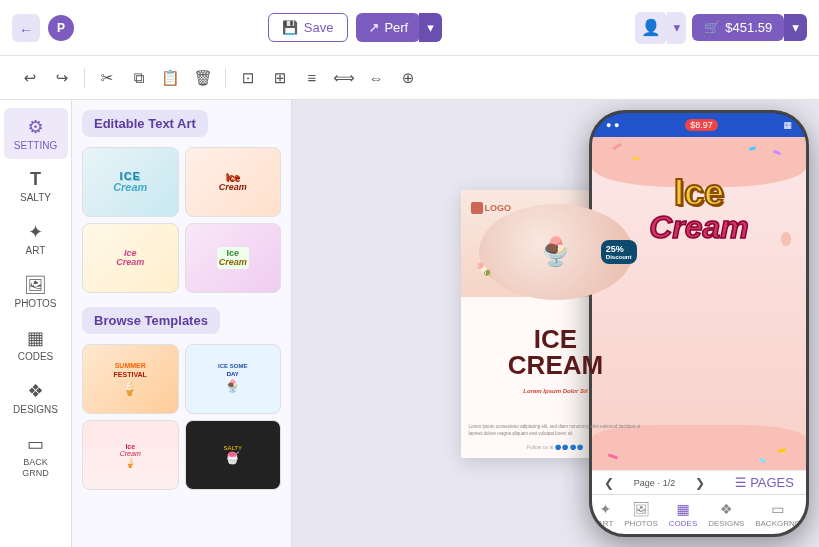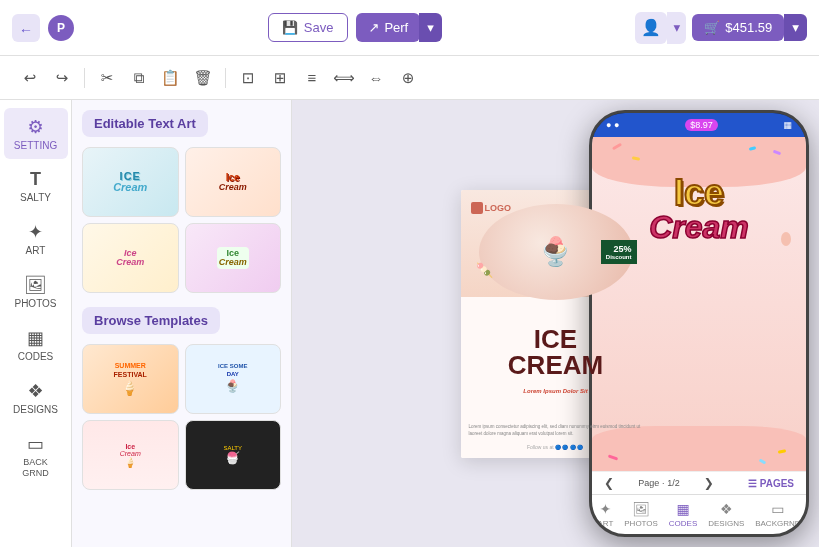--- a/index.html
+++ b/index.html
@@ -88,22 +88,22 @@
       position: relative; overflow: hidden;
     }
     .canvas-doc {
       width: 190px; height: 268px; background: #fff;
       box-shadow: 0 4px 20px rgba(0,0,0,0.15); border-radius: 2px;
       position: relative; overflow: hidden;
     }
     .doc-logo { position: absolute; top: 12px; left: 10px; font-size: 9px; color: #cc6655; font-weight: bold; display: flex; align-items: center; gap: 2px; }
     .doc-logo-icon { width: 12px; height: 12px; background: #cc6655; border-radius: 2px; }
     .doc-badge {
-      position: absolute; top: 50px; right: 14px; background: #14532d; color: white;
-      font-size: 7px; font-weight: bold; padding: 4px 5px; border-radius: 0; text-align: right;
+      position: absolute; top: 50px; right: 14px; background: #0c4a6e; color: white;
+      font-size: 7px; font-weight: bold; padding: 4px 5px; border-radius: 8px; text-align: left;
     }
     .doc-bg-top { position: absolute; top: 0; left: 0; right: 0; height: 40%; background: linear-gradient(to bottom, #f9e8e0, #f5d5c5); z-index: 0; }
     .doc-bg-bot { position: absolute; bottom: 0; left: 0; right: 0; height: 60%; background: #fff9f7; z-index: 0; }
     .doc-inner { position: relative; z-index: 1; width: 100%; height: 100%; }
 
     
     .phone-mockup {
       position: absolute; right: 10px; top: 10px; bottom: 10px;
       width: 220px;
       background: #222; border-radius: 36px;
@@ -313,21 +313,21 @@
         <div style="position:absolute; bottom:20px; left:8px; right:8px; font-size:4.5px; color:#888; line-height:1.5;">Lorem ipsum consectetur adipiscing elit, sed diam nonummy eirm euismod tincidunt ut laoreet dolore magna aliquam erat volutpat lorem sit.</div>
 
         <div style="position:absolute; bottom:8px; left:0; right:0; text-align:center; font-size:5px; color:#aaa;">Follow us at 🔵 🔵 🔵 🔵</div>
       </div>
     </div>
 
     <div class="phone-mockup">
 
       <div class="phone-status">
         <span>● ●</span>
-        <span style="background:#d946ef; padding:1px 5px; border-radius:8px;">$8.97</span>
+        <span style="background:#ef4444; padding:1px 5px; border-radius:8px;">$8.97</span>
         <span>▦</span>
       </div>
 
       <div class="phone-screen">
         <div class="phone-ice-bg">
 
           <div style="position:absolute; top:0; left:0; right:0; height:50px; background:#f9c0b8; border-radius:0 0 40% 40%;"></div>
 
           <div style="position:absolute; top:8px; left:20px; width:10px; height:3px; background:#ff9999; border-radius:2px; transform:rotate(-30deg);"></div>
           <div style="position:absolute; top:14px; right:25px; width:8px; height:3px; background:#cc88ff; border-radius:2px; transform:rotate(20deg);"></div>
@@ -347,21 +347,21 @@
           <div style="position:absolute; bottom:12px; left:16px; width:10px; height:3px; background:#ff6699; border-radius:2px; transform:rotate(20deg);"></div>
           <div style="position:absolute; bottom:18px; right:20px; width:8px; height:3px; background:#ffcc00; border-radius:2px; transform:rotate(-10deg);"></div>
           <div style="position:absolute; bottom:8px; right:40px; width:7px; height:3px; background:#88ddff; border-radius:2px; transform:rotate(30deg);"></div>
         </div>
       </div>
 
       <div class="phone-nav">
         <button style="background:none; border:none; cursor:pointer; font-size:12px; color:#555;">❮</button>
         <span style="font-size:9px; color:#555;">Page · 1/2</span>
         <button style="background:none; border:none; cursor:pointer; font-size:12px; color:#555;">❯</button>
-        <span style="font-size:10px; color:#7c5cbf; margin-left:10px;font-weight:bold;">☰ PAGES</span>
+        <span style="font-size:13px; color:#7c5cbf; margin-left:10px;">☰ PAGES</span>
       </div>
 
       <div class="phone-toolbar">
         <div class="phone-tb-item">
           <span class="phone-tb-icon">✦</span>
           <span>ART</span>
         </div>
         <div class="phone-tb-item">
           <span class="phone-tb-icon">🖼</span>
           <span>PHOTOS</span>

